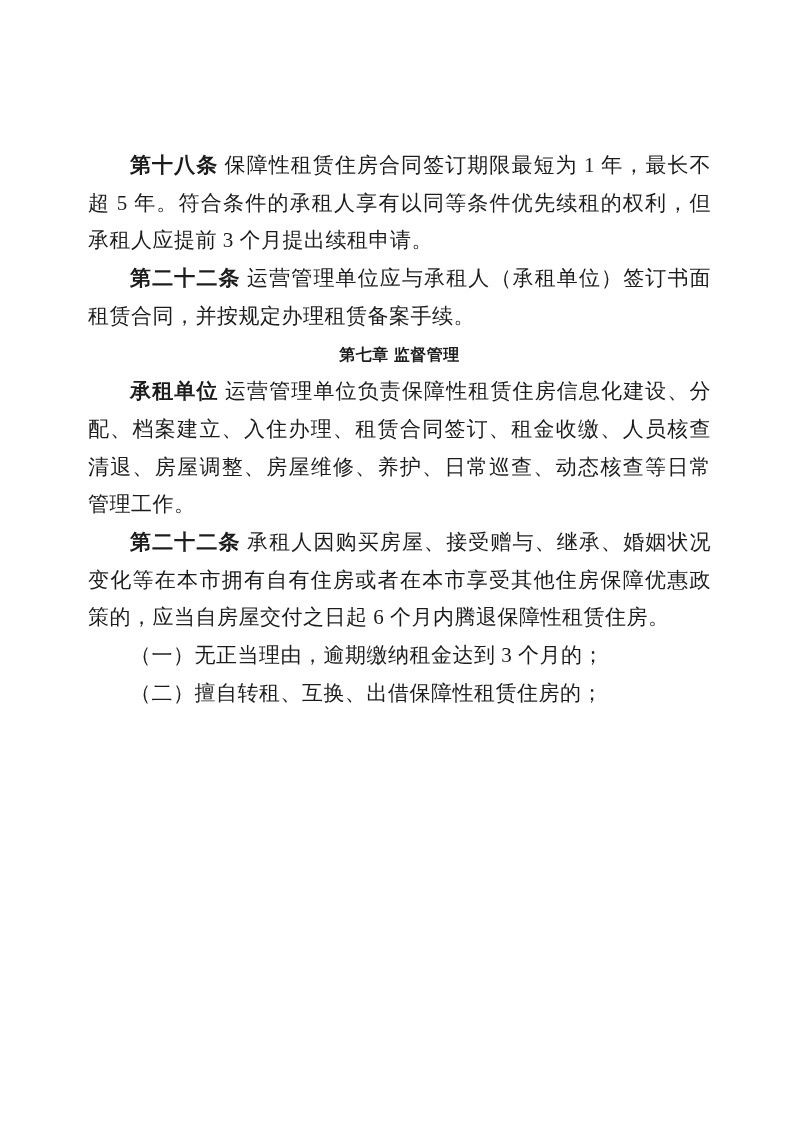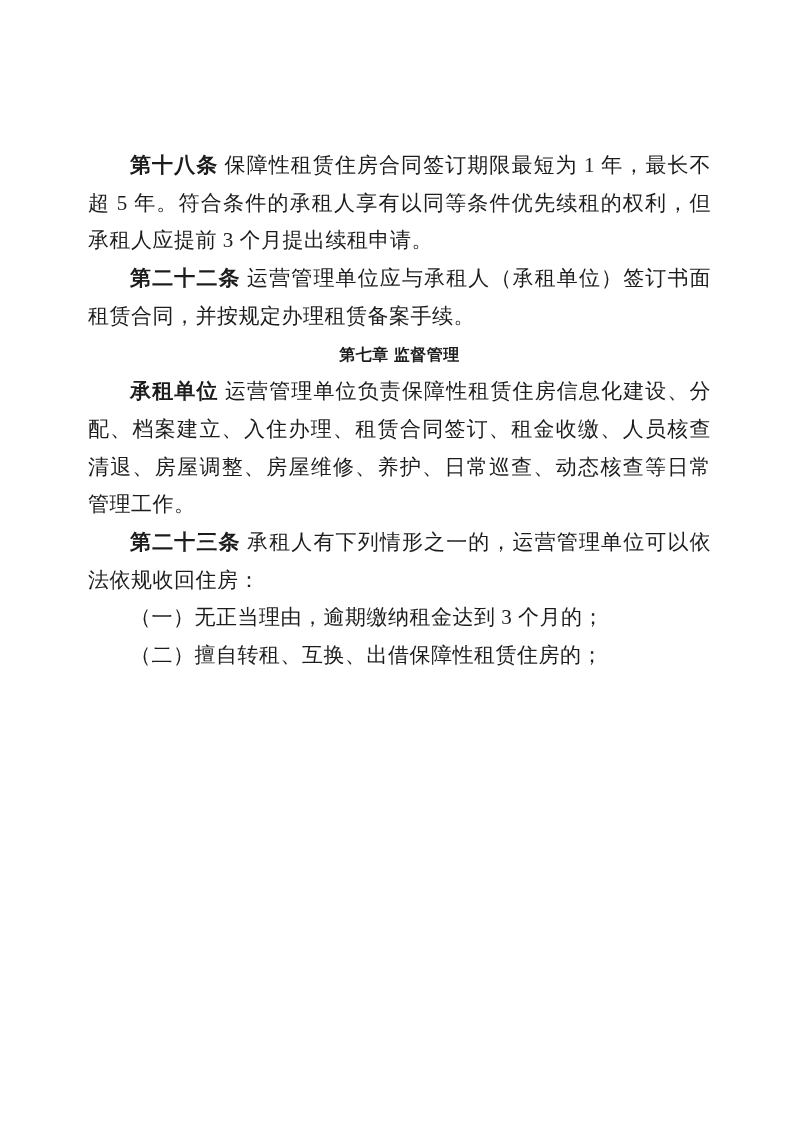--- a/index.html
+++ b/index.html
@@ -54,18 +54,18 @@
 </style>
 </head>
 <body>
 
 <div class="page">
   <div class="doc-body" id="doc-body">
       <p class="article"><span class="article-label">第十八条</span> 保障性租赁住房合同签订期限最短为 1 年，最长不超 5 年。符合条件的承租人享有以同等条件优先续租的权利，但承租人应提前 3 个月提出续租申请。</p>
       <p class="article"><span class="article-label">第二十二条</span> 运营管理单位应与承租人（承租单位）签订书面租赁合同，并按规定办理租赁备案手续。</p>
       <p class="chapter-heading">第七章 监督管理</p>
       <p class="article"><span class="article-label">承租单位</span> 运营管理单位负责保障性租赁住房信息化建设、分配、档案建立、入住办理、租赁合同签订、租金收缴、人员核查清退、房屋调整、房屋维修、养护、日常巡查、动态核查等日常管理工作。</p>
-      <p class="article"><span class="article-label">第二十三条</span> 承租人有下列情形之一的，运营管理单位可以依法依规收回住房：</p>
+      <p class="article"><span class="article-label">第二十二条</span> 承租人因购买房屋、接受赠与、继承、婚姻状况变化等在本市拥有自有住房或者在本市享受其他住房保障优惠政策的，应当自房屋交付之日起 6 个月内腾退保障性租赁住房。</p>
       <p class="list-item">（一）无正当理由，逾期缴纳租金达到 3 个月的；</p>
       <p class="list-item">（二）擅自转租、互换、出借保障性租赁住房的；</p>
     </div>
   <div class="page-number">6</div>
 </div>
 
 </body></html>

